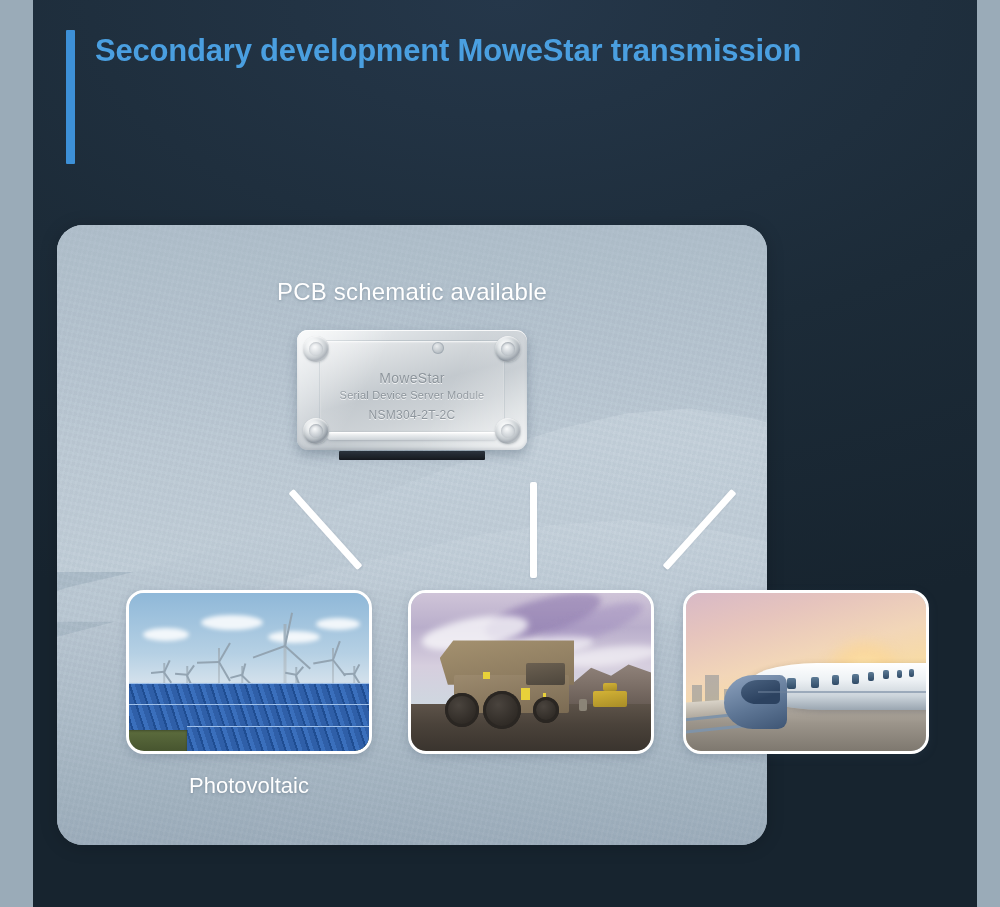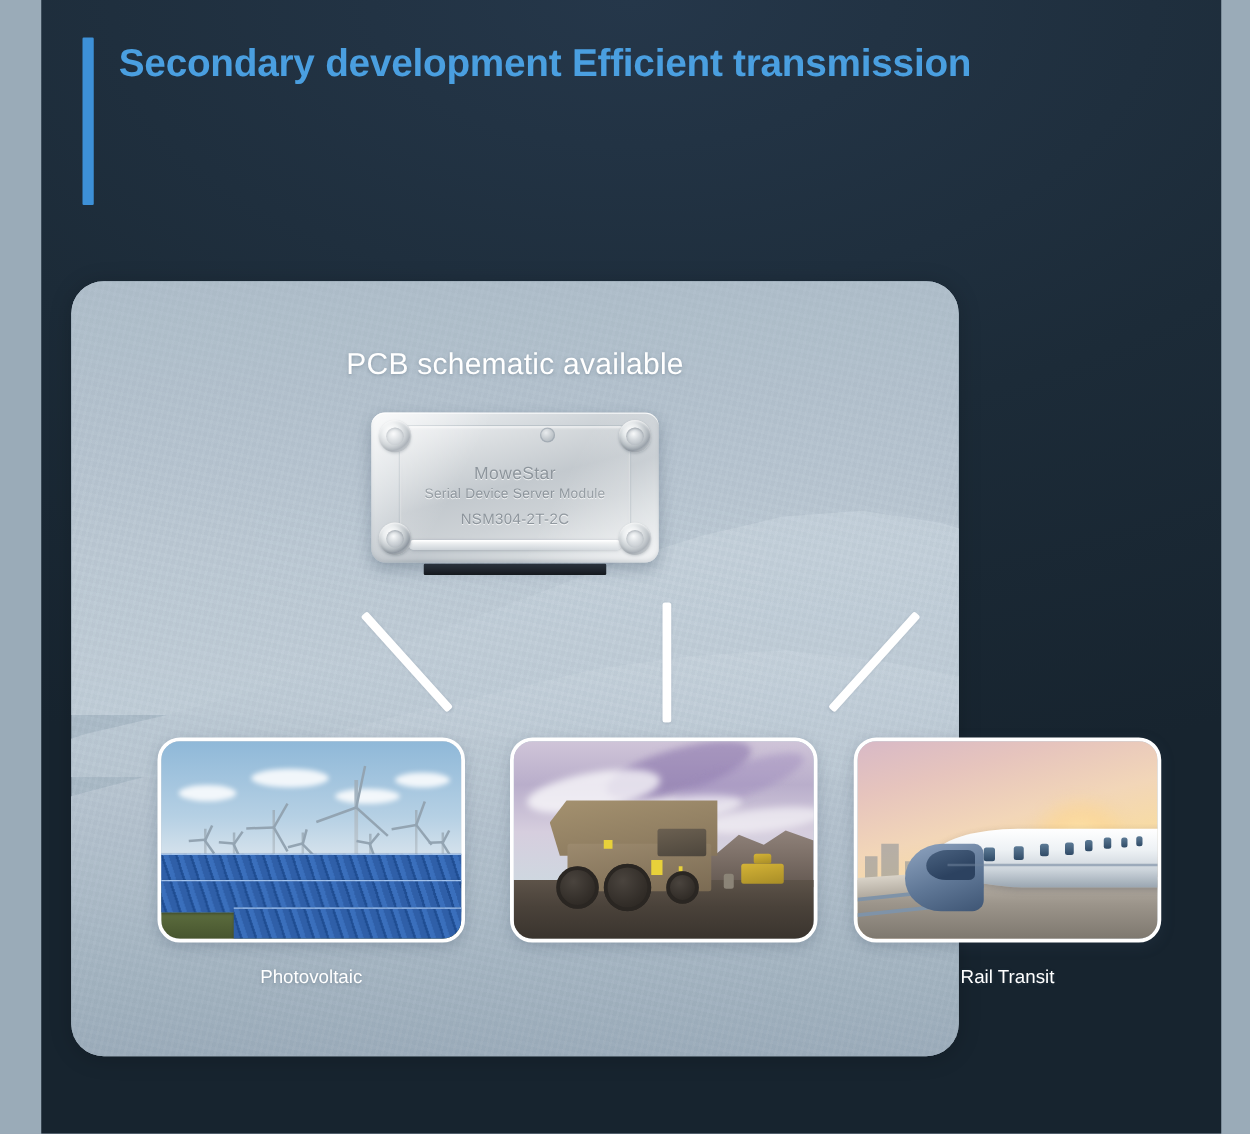--- a/index.html
+++ b/index.html
@@ -232,21 +232,21 @@
   .thumb.t1 { left:93px;  top:590px; }
   .thumb.t2 { left:375px; top:590px; }
   .thumb.t3 { left:650px; top:590px; }
   .thumb-inner { position:absolute; inset:0; }
 
   .caption {
     position:absolute;
     top:773px;
     width:246px;
     text-align:center;
-    font-size:15px;
+    font-size:22px;
     color:#ffffff;
     text-shadow:0 1px 3px rgba(60,80,98,0.38);
   }
   .caption.c1 { left:93px; }
   .caption.c2 { left:375px; }
   .caption.c3 { left:650px; }
 
   
   .pv-sky { position:absolute; inset:0;
     background:linear-gradient(180deg,#8fb8d8 0%, #b5d0e4 38%, #dce6ee 62%, #e9e3d2 100%); }
@@ -314,21 +314,21 @@
   .rt-rail { position:absolute; background:#7f93a8; }
 </style>
 </head>
 <body>
 
 <div class="page">
   <div class="panel">
 
     <div class="header">
       <div class="accent-bar"></div>
-      <div class="title">Secondary development Efficient transmission</div>
+      <div class="title">Secondary development MoweStar transmission</div>
     </div>
 
     <div class="card">
       <div class="card-sky"></div>
       <div class="ridge-far"></div>
       <div class="ridge-mid"></div>
       <div class="snow-field"></div>
       <div class="snow-texture"></div>
       <div class="card-haze"></div>
 
@@ -482,16 +482,15 @@
         <div class="rt-window" style="left:61%; top:52%; width:7px;  height:10px;"></div>
         <div class="rt-window" style="left:69%; top:51%; width:7px;  height:10px;"></div>
         <div class="rt-window" style="left:76%; top:50%; width:6px;  height:9px;"></div>
         <div class="rt-window" style="left:82%; top:49%; width:6px;  height:9px;"></div>
         <div class="rt-window" style="left:88%; top:49%; width:5px;  height:8px;"></div>
         <div class="rt-window" style="left:93%; top:48%; width:5px;  height:8px;"></div>
       </div>
     </div>
 
     <div class="caption c1">Photovoltaic</div>
-    <div class="caption c3">Rail Transit</div>
 
   </div>
 </div>
 
 </body></html>

